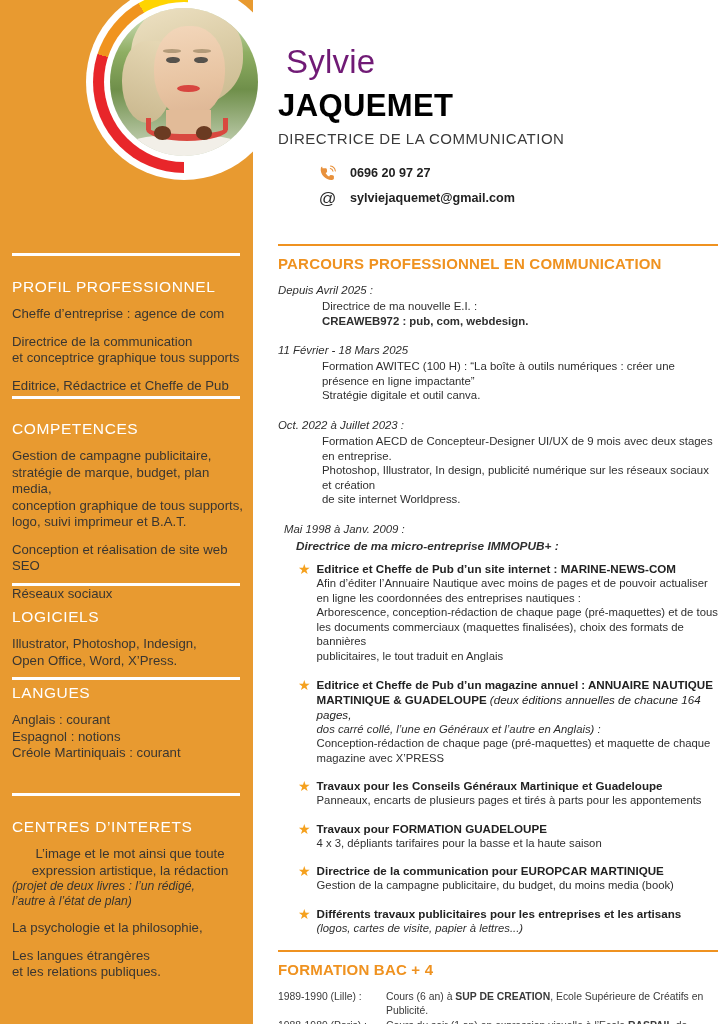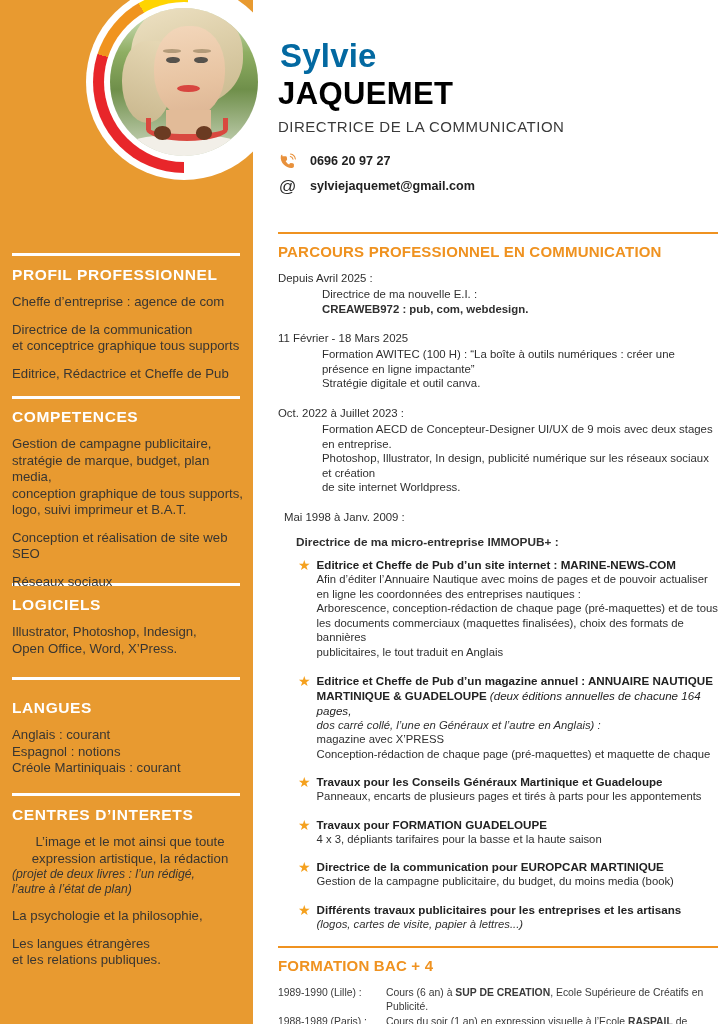--- a/index.html
+++ b/index.html
@@ -53,44 +53,44 @@
     border-bottom:7px solid #d9483f;border-left:5px solid #d9483f;border-right:5px solid #d9483f;box-sizing:border-box;}
   .ph-bead{position:absolute;width:11%;height:9%;border-radius:50%;background:#6b3b22;top:80%;}
   .ph-bead.a{left:30%;}
   .ph-bead.b{left:58%;}
   .ph-shirt{position:absolute;left:10%;top:86%;width:80%;height:20%;background:#f2efe8;border-radius:40% 40% 0 0;}
 
   .divider{position:absolute;left:12px;width:228px;height:3px;background:#ffffff;}
 
   .sb-section{position:absolute;left:12px;width:236px;}
   .sb-title{
-    color:#ffffff;font-weight:bold;font-size:15.5px;letter-spacing:.6px;
-    margin:0 0 10px 0;
+    color:#ffffff;font-weight:normal;font-size:15.5px;letter-spacing:.6px;
+    margin:12px 0 10px 0;
   }
   .sb-p{color:#3a3631;font-size:13.2px;line-height:16.5px;margin:0 0 11px 0;}
   .sb-p.tight{margin-bottom:0;text-align:center;}
   .sb-it{font-style:italic;font-size:12.2px;line-height:15px;color:#3a3631;display:block;}
 
   
   .main{position:absolute;left:278px;top:0;width:440px;}
 
-  .name-first{color:#0369a1;font-size:33px;font-weight:bold;line-height:36px;margin:2px;letter-spacing:.2px;}
+  .name-first{color:#701a75;font-size:33px;font-weight:normal;line-height:36px;margin:8px;letter-spacing:.2px;}
   .name-last{color:#000000;font-size:31px;font-weight:bold;line-height:36px;margin:0;letter-spacing:.4px;}
   .role{color:#3a3a3a;font-size:15px;letter-spacing:.5px;margin:6px 0 0 0;}
 
-  .contact{margin-top:16px;}
+  .contact{margin-top:16px;margin-left:40px;}
   .c-row{display:flex;align-items:center;margin-bottom:5px;}
   .c-ico{width:26px;height:20px;display:flex;align-items:center;justify-content:flex-start;}
   .c-txt{font-size:12.6px;font-weight:bold;color:#222;margin-left:6px;}
 
   .sec-rule{height:2px;background:#ef9220;margin:0 0 9px 0;}
   .sec-head{color:#ef9220;font-size:15px;font-weight:bold;letter-spacing:.2px;margin:0 0 12px 0;}
 
   .job{margin-bottom:16px;}
-  .job-date{font-size:11.4px;color:#2f2f2f;margin:12px 0 3px 0;}
+  .job-date{font-size:11.4px;color:#2f2f2f;margin:4px 0 3px 0;font-style:italic;}
   .job-date.b{font-weight:bold;font-size:11.8px;padding-left:12px;}
   .job-body{margin-left:44px;}
   .job-line{font-size:11.4px;color:#2f2f2f;line-height:14.6px;margin:0;}
   .job-line.b{font-weight:bold;}
 
   .stars{margin-left:20px;margin-top:8px;}
   .star-item{display:flex;margin-bottom:13px;}
   .star{color:#f5a11e;font-size:14px;line-height:14px;margin-right:6px;flex:0 0 auto;padding-top:1px;}
   .star-body{flex:1 1 auto;}
   .star-title{font-size:11.6px;font-weight:bold;color:#222;line-height:15px;margin:0;}
@@ -148,21 +148,21 @@
     <p class="sb-p">Gestion de campagne publicitaire,<br>stratégie de marque, budget, plan media,<br>conception graphique de tous supports,<br>logo, suivi imprimeur et B.A.T.</p>
     <p class="sb-p">Conception et réalisation de site web<br>SEO</p>
     <p class="sb-p">Réseaux sociaux</p>
   </div>
 
   <div class="sb-section" style="top:596px">
     <div class="sb-title">LOGICIELS</div>
     <p class="sb-p">Illustrator, Photoshop, Indesign,<br>Open Office, Word, X’Press.</p>
   </div>
 
-  <div class="sb-section" style="top:699px">
+  <div class="sb-section" style="top:672px">
     <div class="sb-title">LANGUES</div>
     <p class="sb-p">Anglais : courant<br>Espagnol : notions<br>Créole Martiniquais :  courant</p>
   </div>
 
   <div class="sb-section" style="top:806px">
     <div class="sb-title">CENTRES D’INTERETS</div>
     <p class="sb-p tight">L’image et le mot ainsi que toute<br>expression artistique, la rédaction</p>
     <span class="sb-it" style="margin-bottom:11px">(projet de deux livres :  l’un rédigé,<br>l’autre à l’état de plan)</span>
     <p class="sb-p">La psychologie et la philosophie,</p>
     <p class="sb-p">Les langues étrangères<br>et les relations publiques.</p>
@@ -244,22 +244,22 @@
             <p class="star-sub">publicitaires, le tout traduit en Anglais</p>
           </div>
         </div>
 
         <div class="star-item">
           <span class="star">★</span>
           <div class="star-body">
             <p class="star-title">Editrice et Cheffe de Pub d’un magazine annuel : ANNUAIRE NAUTIQUE</p>
             <p class="star-title"><span>MARTINIQUE &amp; GUADELOUPE</span> <span class="it" style="font-weight:normal">(deux éditions annuelles de chacune 164 pages,</span></p>
             <p class="star-sub it">dos carré collé, l’une en Généraux et l’autre en Anglais) :</p>
+            <p class="star-sub">Conception-rédaction de chaque page (pré-maquettes) et maquette de chaque</p>
             <p class="star-sub">magazine avec X’PRESS</p>
-            <p class="star-sub">Conception-rédaction de chaque page (pré-maquettes) et maquette de chaque</p>
           </div>
         </div>
 
         <div class="star-item">
           <span class="star">★</span>
           <div class="star-body">
             <p class="star-title">Travaux pour les Conseils Généraux Martinique et Guadeloupe</p>
             <p class="star-sub">Panneaux, encarts de plusieurs pages et tirés à parts pour les appontements</p>
           </div>
         </div>

